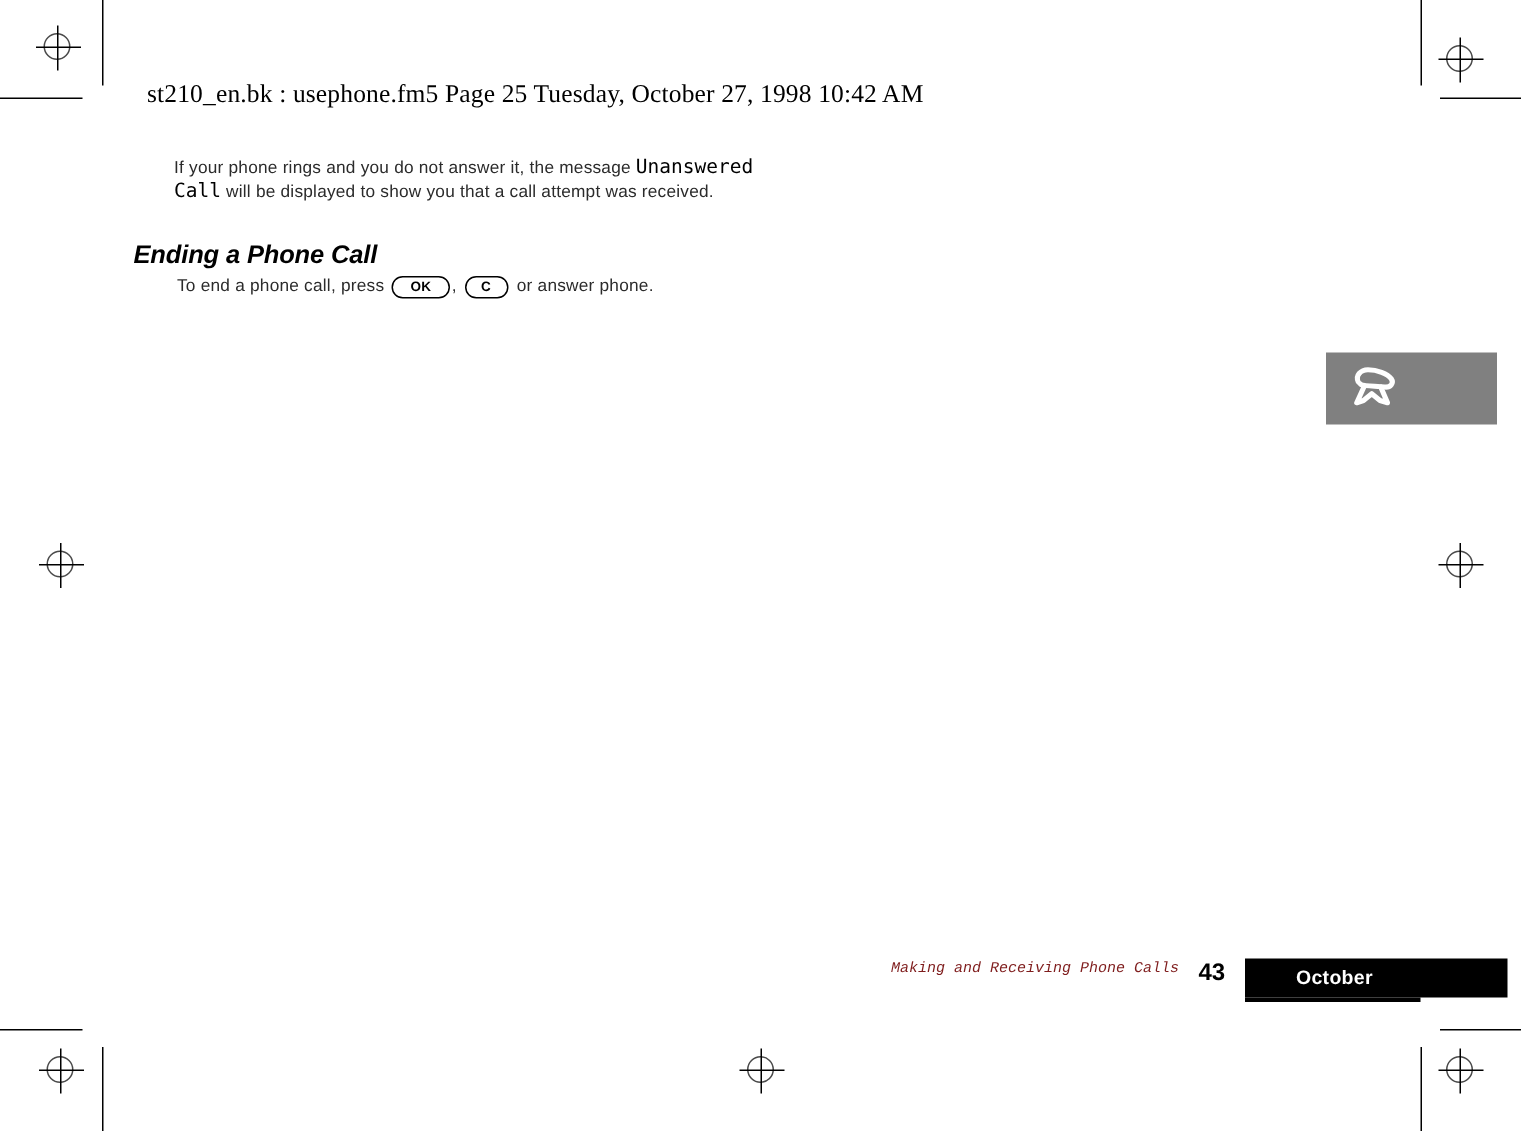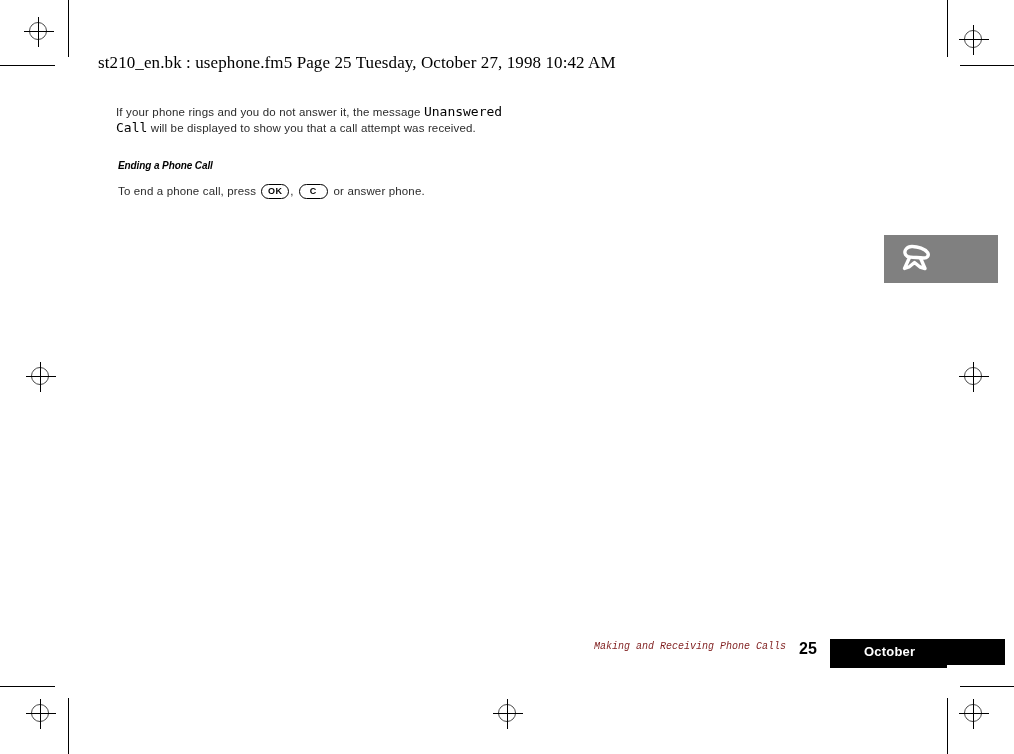--- a/index.html
+++ b/index.html
@@ -84,23 +84,23 @@
   }
   .mono-inline {
     font-family: "DejaVu Sans Mono", monospace;
     font-size: 13px;
     color: #000000;
     letter-spacing: 0px;
   }
 
   .section-heading {
     position: absolute;
-    left: 118px;
+    left: 89px;
     top: 160px;
-    font-size: 10px;
+    font-size: 17px;
     font-weight: bold;
     font-style: italic;
     color: #000000;
     letter-spacing: -0.1px;
   }
 
   .instruction {
     position: absolute;
     left: 118px;
     top: 183px;
@@ -119,21 +119,21 @@
     justify-content: center;
     border: 1.4px solid #000000;
     border-radius: 999px;
     background: #ffffff;
     color: #000000;
     font-weight: bold;
     box-sizing: border-box;
     vertical-align: middle;
   }
   .key-ok {
-    width: 28px;
+    width: 39px;
     height: 15px;
     font-size: 9px;
     letter-spacing: 0.3px;
     margin: 0 1px;
   }
   .key-c {
     width: 29px;
     height: 15px;
     font-size: 9px;
     margin: 0 1px;
@@ -283,17 +283,17 @@
         <path d="M11.5 16.5 L6.5 27.5 L11 26 L16.5 21.5 L22 26 L27 27.5 L22.5 17"></path>
       </g>
       <g fill="none" stroke="#808080" stroke-width="1.1" stroke-linecap="round" stroke-linejoin="round">
         <path d="M9.6 12.8 C8.6 10.4, 11 8.2, 14.4 8.3 C19.4 8.4, 25 10.6, 27 13.1"></path>
       </g>
     </svg>
   </span>
 </div>
 
 <div class="footer-chapter">Making and Receiving Phone Calls</div>
-<div class="footer-pageno">25</div>
+<div class="footer-pageno">43</div>
 <div class="footer-lang-bar">
   <span class="lang-label">October</span>
 </div>
 <div class="footer-lang-under"></div>
 
 </body></html>

